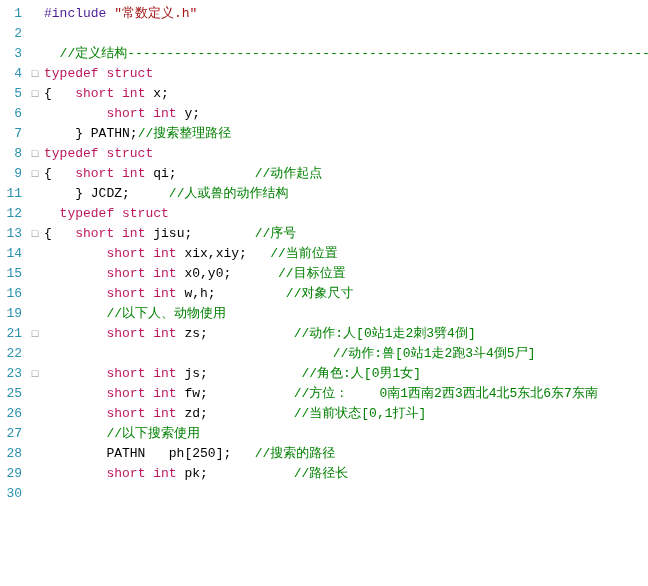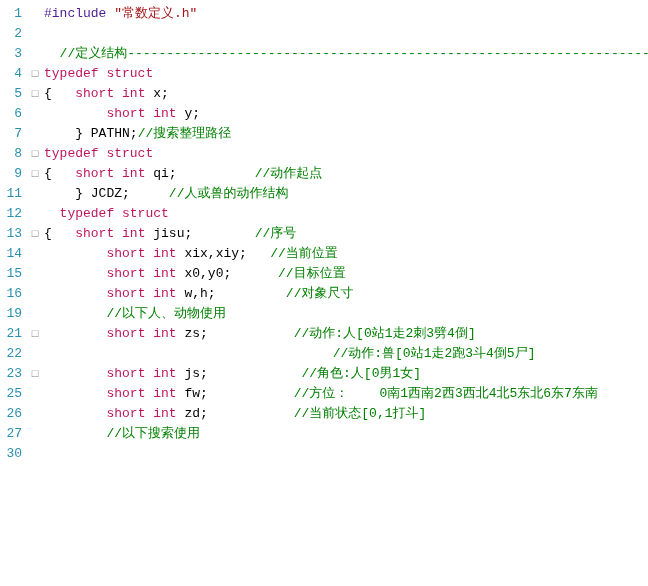--- a/index.html
+++ b/index.html
@@ -86,15 +86,17 @@
       <div class="code-line"><span class="line-number">14</span><span class="fold-icon"> </span><span class="line-content"><span class="kw-black">        </span><span class="kw-type">short int</span><span class="kw-black"> xix,xiy;   </span><span class="kw-comment">//当前位置</span></span></div>
       <div class="code-line"><span class="line-number">15</span><span class="fold-icon"> </span><span class="line-content"><span class="kw-black">        </span><span class="kw-type">short int</span><span class="kw-black"> x0,y0;      </span><span class="kw-comment">//目标位置</span></span></div>
       <div class="code-line"><span class="line-number">16</span><span class="fold-icon"> </span><span class="line-content"><span class="kw-black">        </span><span class="kw-type">short int</span><span class="kw-black"> w,h;         </span><span class="kw-comment">//对象尺寸</span></span></div>
       <div class="code-line"><span class="line-number">19</span><span class="fold-icon"> </span><span class="line-content"><span class="kw-black">        </span><span class="kw-comment">//以下人、动物使用</span></span></div>
       <div class="code-line"><span class="line-number">21</span><span class="fold-icon">□</span><span class="line-content"><span class="kw-black">        </span><span class="kw-type">short int</span><span class="kw-black"> zs;           </span><span class="kw-comment">//动作:人[0站1走2刺3劈4倒]</span></span></div>
       <div class="code-line"><span class="line-number">22</span><span class="fold-icon"> </span><span class="line-content"><span class="kw-black">                                     </span><span class="kw-comment">//动作:兽[0站1走2跑3斗4倒5尸]</span></span></div>
       <div class="code-line"><span class="line-number">23</span><span class="fold-icon">□</span><span class="line-content"><span class="kw-black">        </span><span class="kw-type">short int</span><span class="kw-black"> js;            </span><span class="kw-comment">//角色:人[0男1女]</span></span></div>
       <div class="code-line"><span class="line-number">25</span><span class="fold-icon"> </span><span class="line-content"><span class="kw-black">        </span><span class="kw-type">short int</span><span class="kw-black"> fw;           </span><span class="kw-comment">//方位：    0南1西南2西3西北4北5东北6东7东南</span></span></div>
       <div class="code-line"><span class="line-number">26</span><span class="fold-icon"> </span><span class="line-content"><span class="kw-black">        </span><span class="kw-type">short int</span><span class="kw-black"> zd;           </span><span class="kw-comment">//当前状态[0,1打斗]</span></span></div>
       <div class="code-line"><span class="line-number">27</span><span class="fold-icon"> </span><span class="line-content"><span class="kw-black">        </span><span class="kw-comment">//以下搜索使用</span></span></div>
+      <div class="code-line"><span class="line-number">28</span><span class="fold-icon"> </span><span class="line-content"><span class="kw-black">        PATHN   ph[250];   </span><span class="kw-comment">//搜索的路径</span></span></div>
+      <div class="code-line"><span class="line-number">29</span><span class="fold-icon"> </span><span class="line-content"><span class="kw-black">        </span><span class="kw-type">short int</span><span class="kw-black"> pk;           </span><span class="kw-comment">//路径长</span></span></div>
       <div class="code-line"><span class="line-number">30</span><span class="fold-icon"> </span><span class="line-content"></span></div>
     </div>
 </div>
 
 </body></html>

